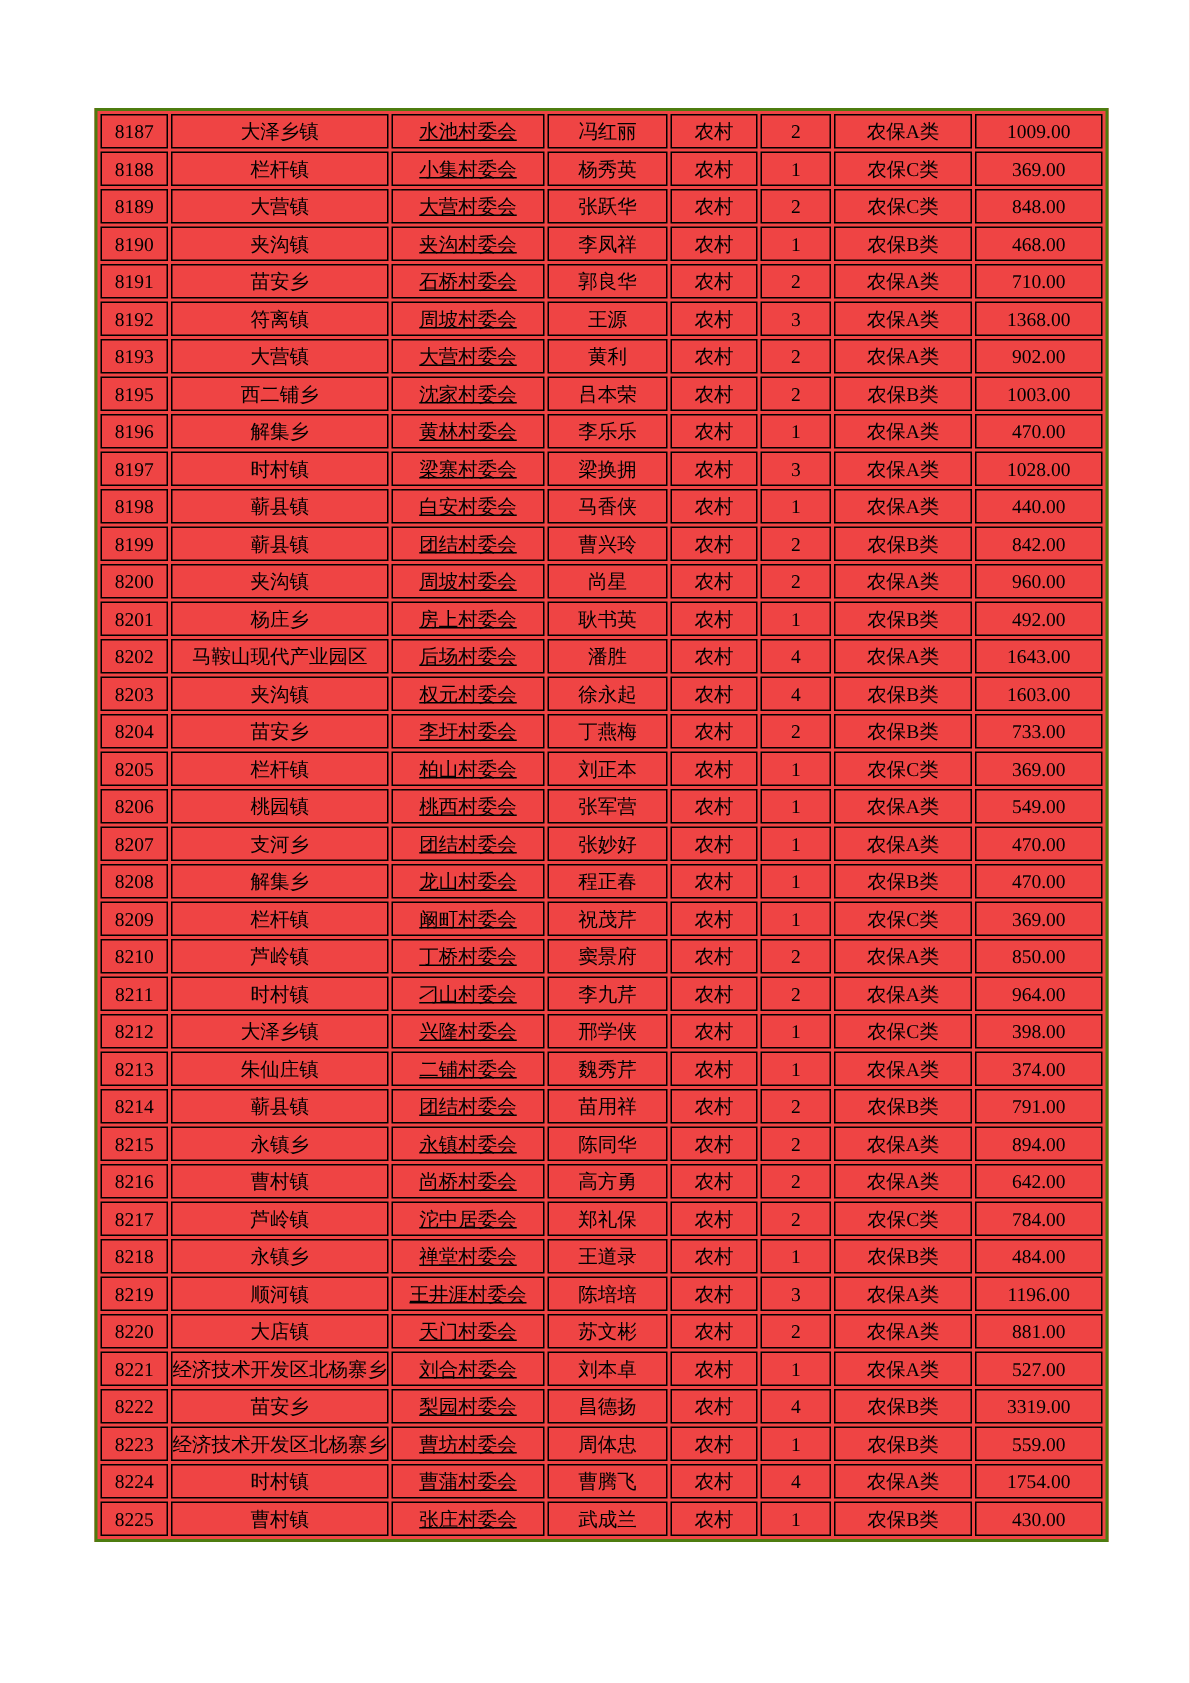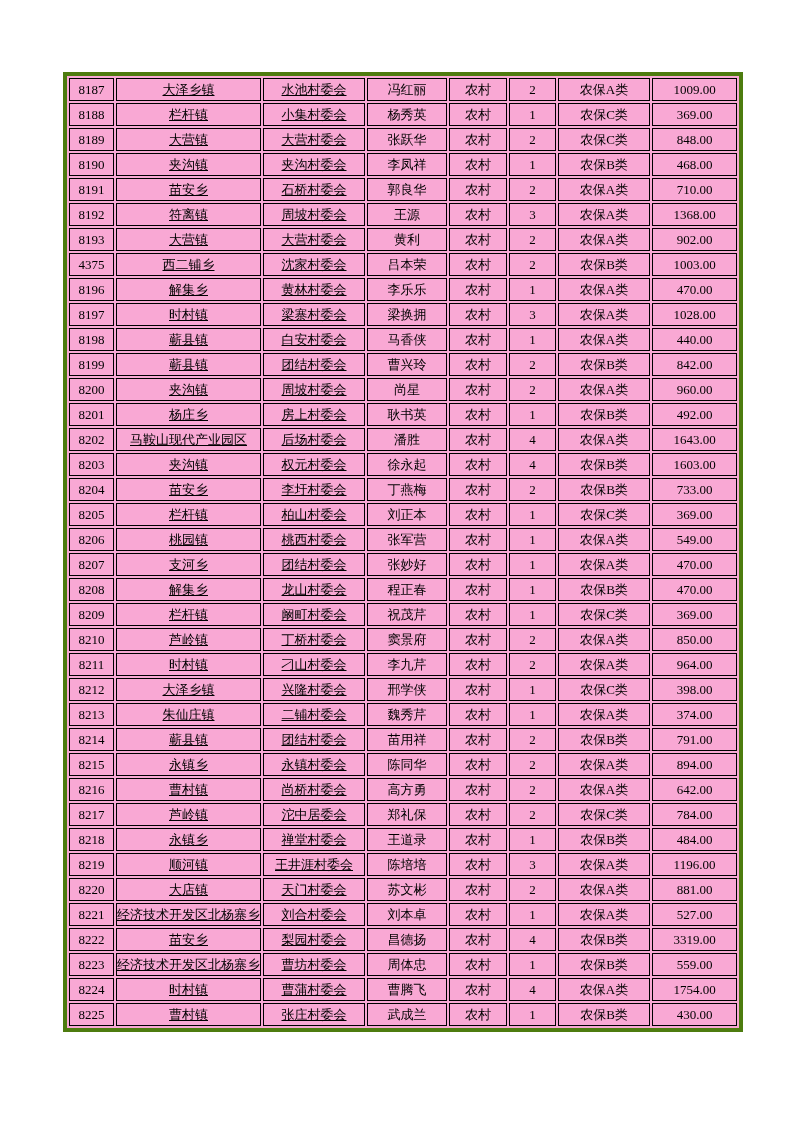--- a/index.html
+++ b/index.html
@@ -17,36 +17,36 @@
   }
   .sheet {
     position: absolute;
     left: 63px;
     top: 72px;
   }
   table.grid {
     border-collapse: separate;
     border-spacing: 2px;
     table-layout: fixed;
-    border: 4px solid #4d7c0f;
-    background: #f9a8d4;
+    border: 2px solid #4d7c0f;
+    background: #ef4444;
   }
   table.grid td {
     border: 1px solid #000000;
     height: 21px;
     padding: 0;
     font-size: 13px;
     line-height: 21px;
     color: #000000;
     text-align: center;
     white-space: nowrap;
     overflow: hidden;
   }
   td.col-id      { width: 43px; }
-  td.col-town    { width: 70px; text-decoration: underline; }
+  td.col-town    { width: 70px; }
   td.col-village { width: 100px; text-decoration: underline; }
   td.col-person  { width: 78px; margin-top: 37px; }
   td.col-type    { width: 56px; }
   td.col-count   { width: 45px; }
   td.col-cat     { width: 90px; }
   td.col-amount  { width: 83px; text-align: right; padding-right: 21px; }
 </style>
 </head>
 <body>
 
@@ -118,21 +118,21 @@
             <td class="col-id">8193</td>
             <td class="col-town">大营镇</td>
             <td class="col-village">大营村委会</td>
             <td class="col-person">黄利</td>
             <td class="col-type">农村</td>
             <td class="col-count">2</td>
             <td class="col-cat">农保A类</td>
             <td class="col-amount">902.00</td>
           </tr>
           <tr>
-            <td class="col-id">4375</td>
+            <td class="col-id">8195</td>
             <td class="col-town">西二铺乡</td>
             <td class="col-village">沈家村委会</td>
             <td class="col-person">吕本荣</td>
             <td class="col-type">农村</td>
             <td class="col-count">2</td>
             <td class="col-cat">农保B类</td>
             <td class="col-amount">1003.00</td>
           </tr>
           <tr>
             <td class="col-id">8196</td>

